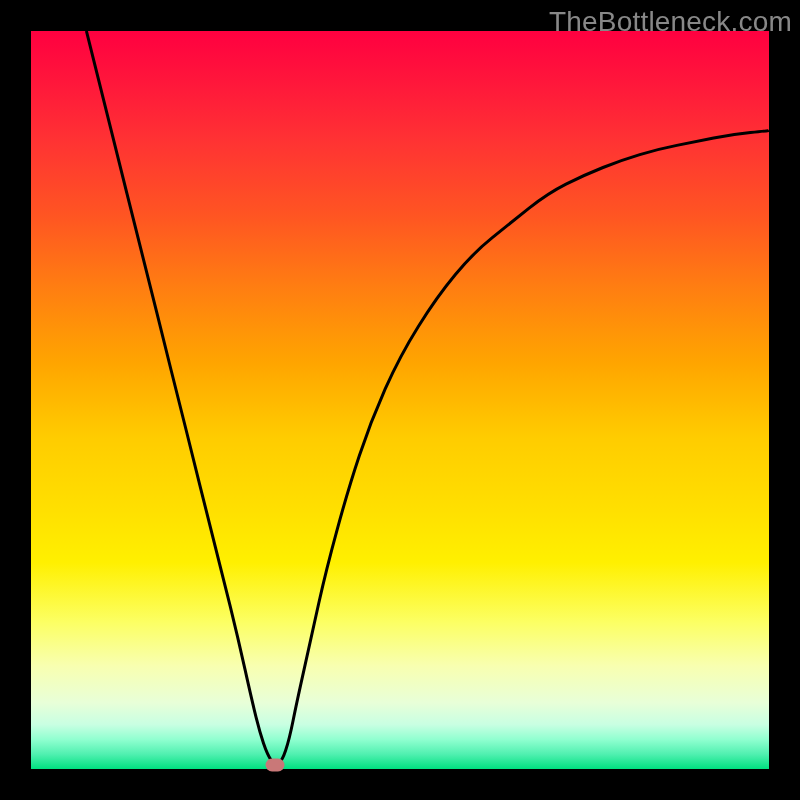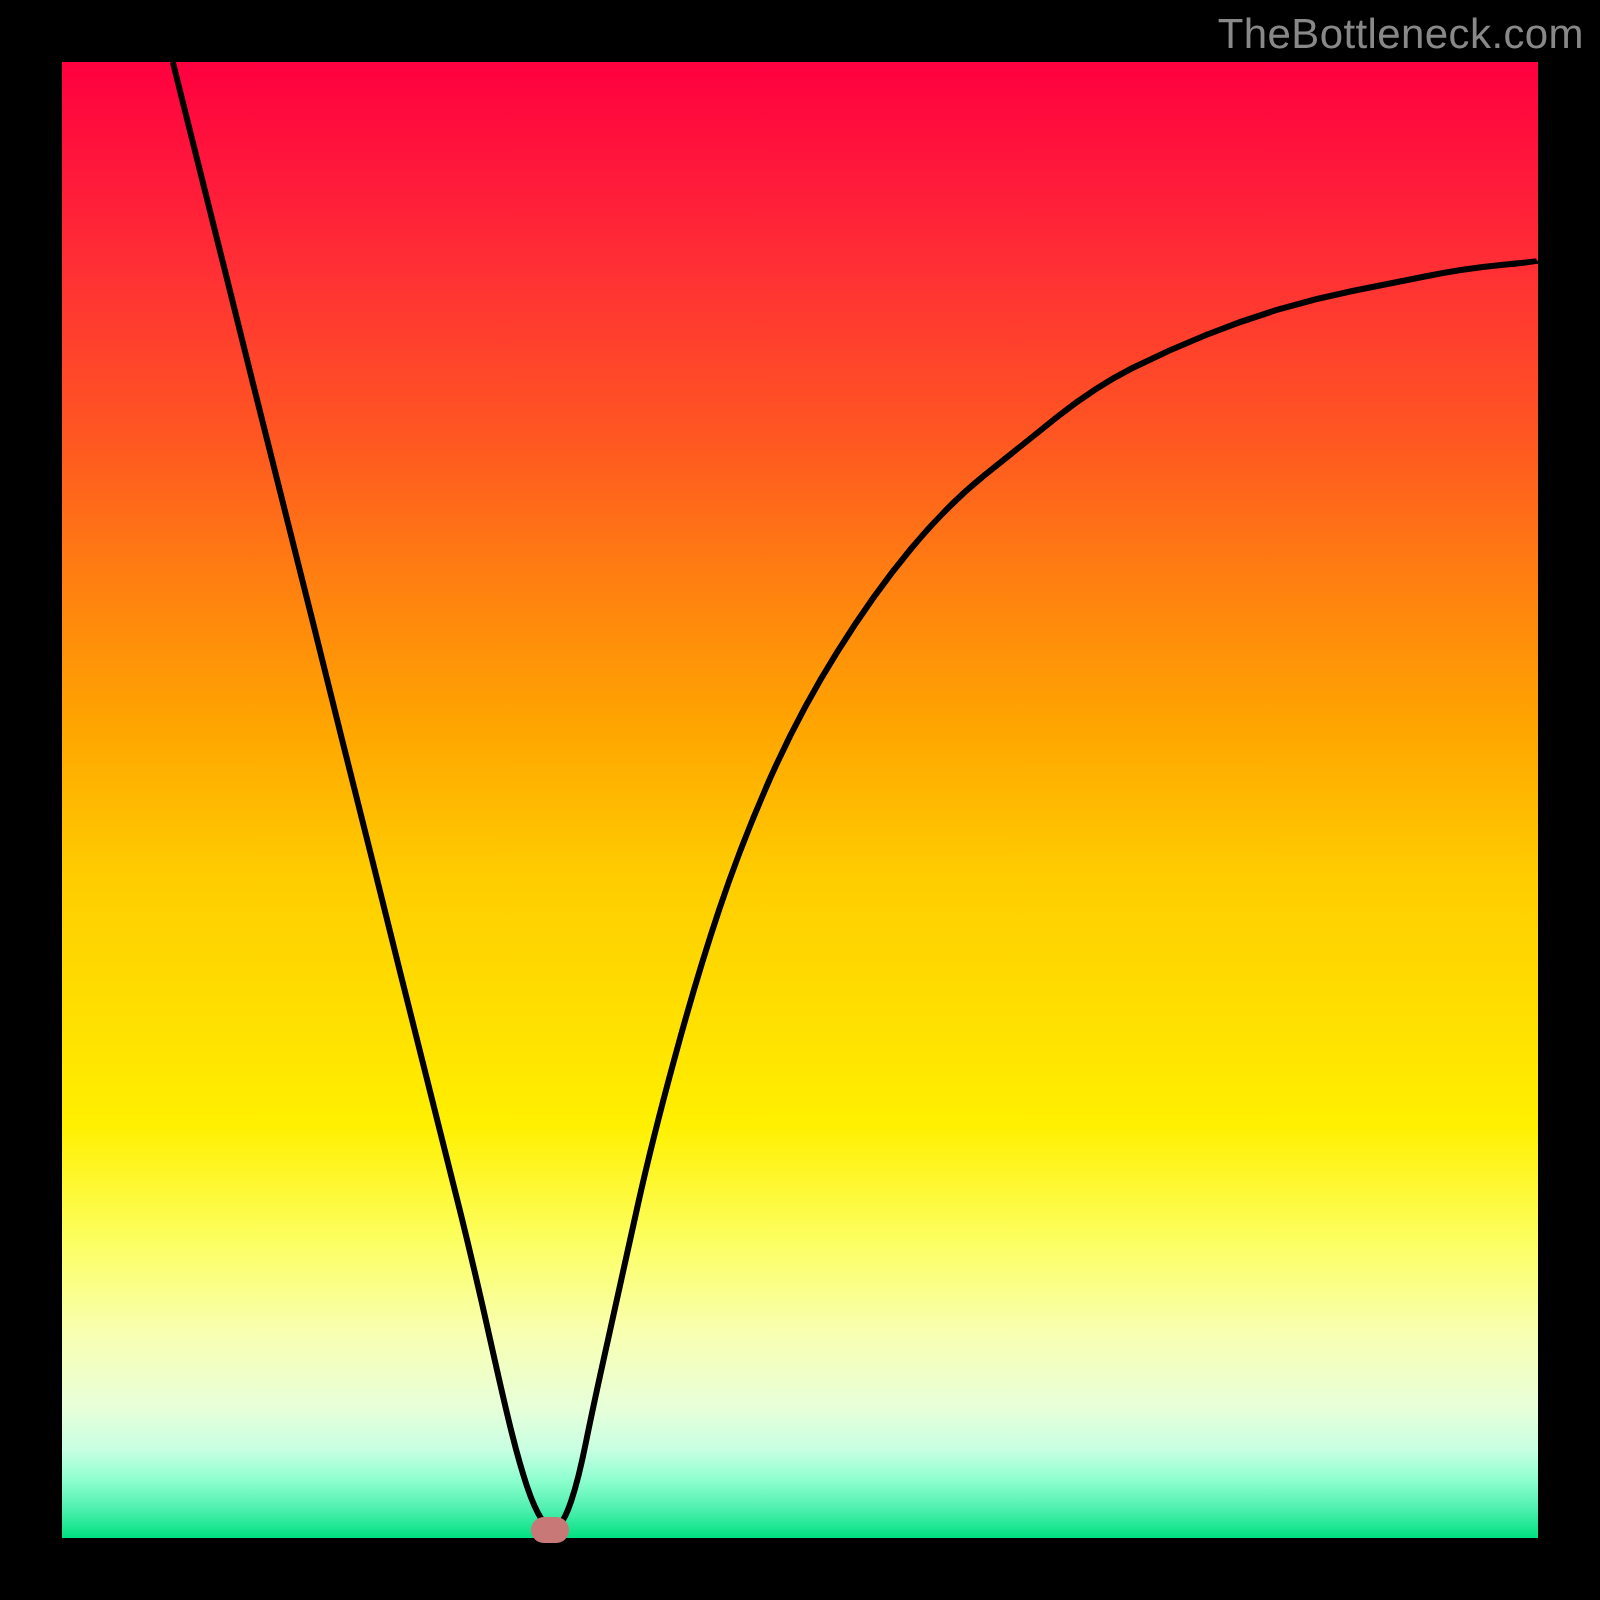--- a/index.html
+++ b/index.html
@@ -38,21 +38,21 @@
       #c8ffe2 94%,
       #90ffd0 96%,
       #50f0b0 98%,
       #00e080 100%);
   }
   .watermark {
     position: absolute;
     top: 6px;
     right: 8px;
     color: #888;
-    font-size: 21px;
+    font-size: 28px;
     font-family: Arial, sans-serif;
     letter-spacing: 0.2px;
     z-index: 10;
   }
   .curve-svg {
     position: absolute;
     left: 31px;
     top: 31px;
     width: 738px;
     height: 738px;

